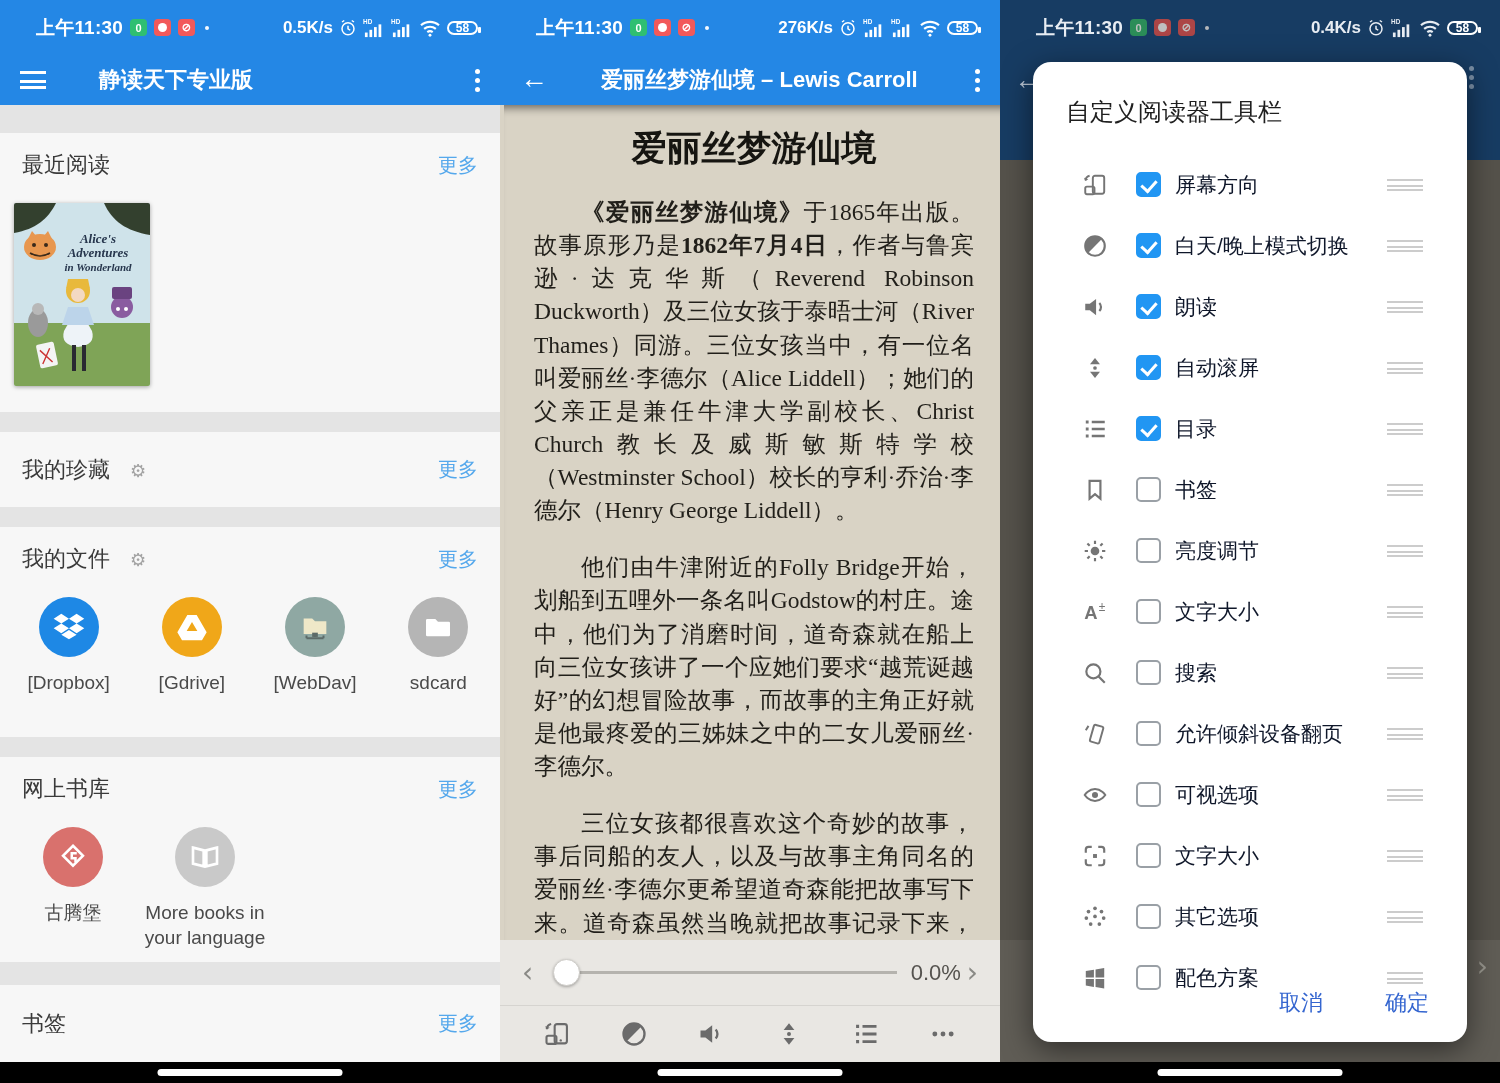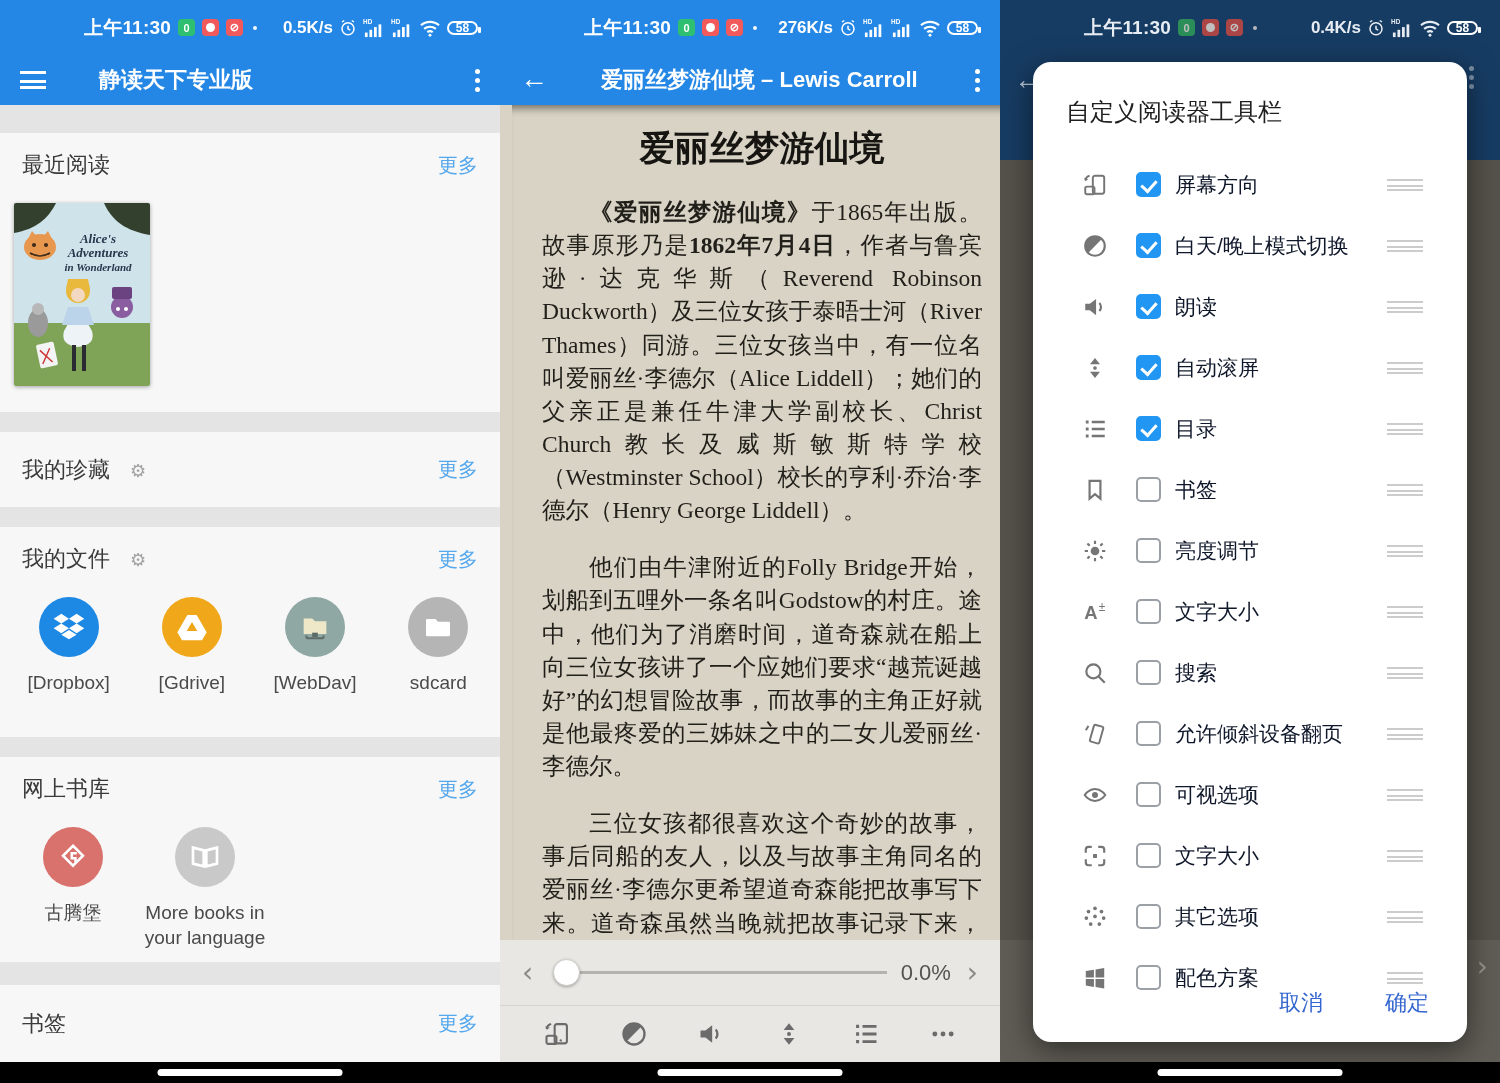--- a/index.html
+++ b/index.html
@@ -6,21 +6,21 @@
   *{box-sizing:border-box;}
   #stage{position:relative;width:1500px;height:1083px;overflow:hidden;background:#000;
          font-family:"Liberation Sans",sans-serif;-webkit-font-smoothing:antialiased;}
   .screen{position:absolute;top:0;width:500px;height:1083px;overflow:hidden;}
   #scr1{left:0;background:#e4e4e4;}
   #scr2{left:500px;background:#d9d3c5;}
   #scr3{left:1000px;background:#55524b;}
 
   
   .sb{position:absolute;top:0;left:0;width:500px;height:55px;display:flex;align-items:center;
-      justify-content:space-between;padding:0 22px 0 84px;color:#fff;z-index:6;}
+      justify-content:space-between;padding:0 22px 0 36px;color:#fff;z-index:6;}
   .sb,.appbar{background:#2487e5;}
   #scr3 .sb,#scr3 .appbar{background:#173c63;color:#e8edf3;}
   .sb-l{display:flex;align-items:center;gap:7px;}
   .sb-time{font-size:19px;font-weight:700;letter-spacing:.2px;}
   .badge{width:17px;height:17px;border-radius:4px;display:flex;align-items:center;justify-content:center;
          font-size:11px;font-weight:700;color:#fff;}
   .badge.g{background:#2fbf71;}
   .badge.r{background:#f2595a;}
   .badge .wdot{width:9px;height:9px;background:#fff;border-radius:50%;}
   .sb-dot{width:4px;height:4px;border-radius:50%;background:#fff;opacity:.95;margin-left:3px;}
@@ -48,34 +48,34 @@
   .sec-title{font-size:22px;color:#3a3a3a;}
   .gear{color:#a3a3a3;font-size:18px;margin-left:20px;margin-top:2px;}
   .more{margin-left:auto;font-size:20px;color:#55a8ec;}
   .cover{position:absolute;left:14px;top:70px;width:136px;height:183px;box-shadow:0 1px 4px rgba(0,0,0,.35);border-radius:2px;overflow:hidden;}
   .grid4{display:flex;padding:6px 0 0 7px;}
   .gcol{width:132px;display:flex;flex-direction:column;align-items:center;}
   .circ{width:60px;height:60px;border-radius:50%;display:flex;align-items:center;justify-content:center;}
   .glabel{margin-top:14px;font-size:19px;color:#4a4a4a;text-align:center;line-height:1.3;}
 
   
-  .page{position:absolute;top:105px;left:12px;width:500px;height:961px;background:#d9d3c5;
+  .page{position:absolute;top:105px;left:4px;width:500px;height:961px;background:#d9d3c5;
         padding:6px 30px 0 30px;overflow:hidden;color:#211f1a;
         font-family:"Liberation Serif","DejaVu Serif",serif;
         box-shadow:inset 0 10px 9px -7px rgba(0,0,0,.5);}
   .page h1{margin:14px 0 10px;text-align:center;font-size:35px;font-weight:700;color:#161511;}
   .page p{font-size:23.5px;line-height:1.41;text-align:justify;text-indent:2em;margin:24px 0;}
   .page b{font-weight:700;}
   .sliderbar{position:absolute;top:940px;left:0;width:500px;height:65px;background:#e9e7e3;
              display:flex;align-items:center;padding:0 16px;z-index:4;}
   .chev{font-size:28px;color:#8a8a86;line-height:1;padding:0 6px;font-family:"DejaVu Sans",sans-serif;}
   .knob{width:27px;height:27px;border-radius:50%;background:#fff;border:1px solid #cfcdc9;
         box-shadow:0 1px 3px rgba(0,0,0,.3);margin:0 -2px 0 14px;z-index:2;}
   .track{flex:1;height:2.5px;background:#b5b3ae;margin-right:14px;}
-  .pct{font-size:22px;color:#55534f;margin-right:10px;font-family:"Liberation Sans",sans-serif;}
+  .pct{font-size:22px;color:#55534f;font-family:"Liberation Sans",sans-serif;}
   .toolbar{position:absolute;top:1005px;left:0;width:500px;height:57px;background:#e9e7e3;
            border-top:1px solid #d6d4d0;display:flex;align-items:center;justify-content:space-around;
            padding:0 18px;z-index:4;color:#6b6b6b;}
   .tbico{display:inline-flex;color:#6b6b6b;}
   .tbico svg{width:28px;height:28px;}
 
   
   .navbar{position:absolute;bottom:0;left:0;width:500px;height:21px;background:#000;z-index:9;}
   .pill{position:absolute;left:50%;transform:translateX(-50%);bottom:7px;width:185px;height:7px;
         border-radius:4px;background:#fff;}

